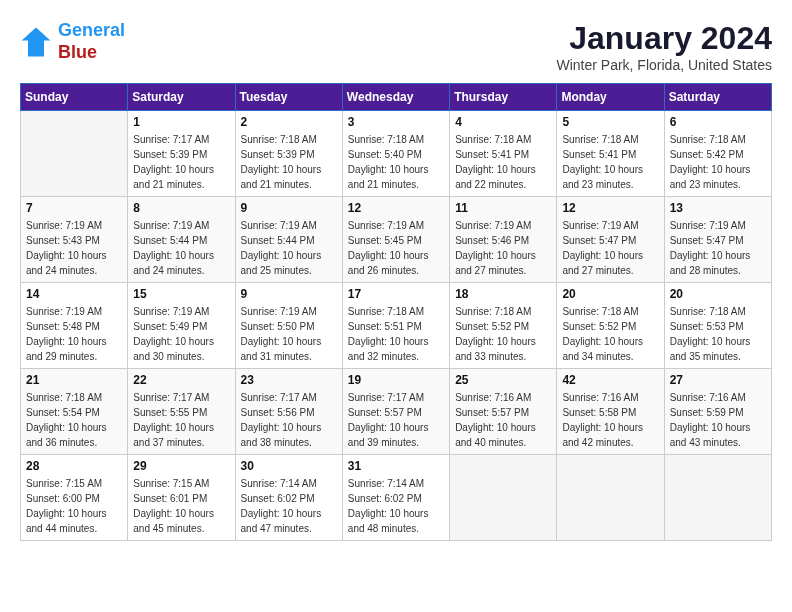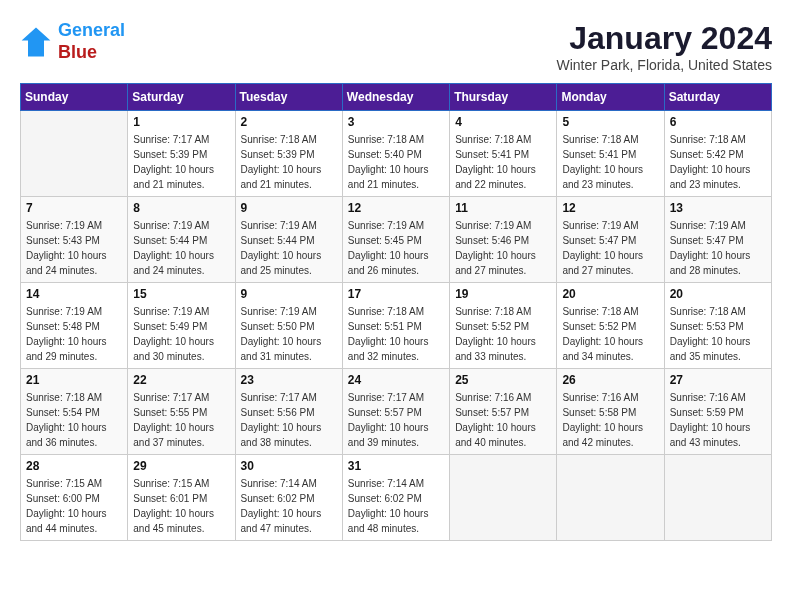--- a/index.html
+++ b/index.html
@@ -237,21 +237,21 @@
 and 31 minutes.</div>
         </td>
         <td>
           <div class="day-number">17</div>
           <div class="day-info" style="white-space: pre-line;">Sunrise: 7:18 AM
 Sunset: 5:51 PM
 Daylight: 10 hours
 and 32 minutes.</div>
         </td>
         <td>
-          <div class="day-number">19</div>
+          <div class="day-number">18</div>
           <div class="day-info" style="white-space: pre-line;">Sunrise: 7:18 AM
 Sunset: 5:52 PM
 Daylight: 10 hours
 and 33 minutes.</div>
         </td>
         <td>
           <div class="day-number">20</div>
           <div class="day-info" style="white-space: pre-line;">Sunrise: 7:18 AM
 Sunset: 5:52 PM
 Daylight: 10 hours
@@ -281,35 +281,35 @@
 and 37 minutes.</div>
         </td>
         <td>
           <div class="day-number">23</div>
           <div class="day-info" style="white-space: pre-line;">Sunrise: 7:17 AM
 Sunset: 5:56 PM
 Daylight: 10 hours
 and 38 minutes.</div>
         </td>
         <td>
-          <div class="day-number">24</div>
+          <div class="day-number">19</div>
           <div class="day-info" style="white-space: pre-line;">Sunrise: 7:17 AM
 Sunset: 5:57 PM
 Daylight: 10 hours
 and 39 minutes.</div>
         </td>
         <td>
           <div class="day-number">25</div>
           <div class="day-info" style="white-space: pre-line;">Sunrise: 7:16 AM
 Sunset: 5:57 PM
 Daylight: 10 hours
 and 40 minutes.</div>
         </td>
         <td>
-          <div class="day-number">26</div>
+          <div class="day-number">42</div>
           <div class="day-info" style="white-space: pre-line;">Sunrise: 7:16 AM
 Sunset: 5:58 PM
 Daylight: 10 hours
 and 42 minutes.</div>
         </td>
         <td>
           <div class="day-number">27</div>
           <div class="day-info" style="white-space: pre-line;">Sunrise: 7:16 AM
 Sunset: 5:59 PM
 Daylight: 10 hours

